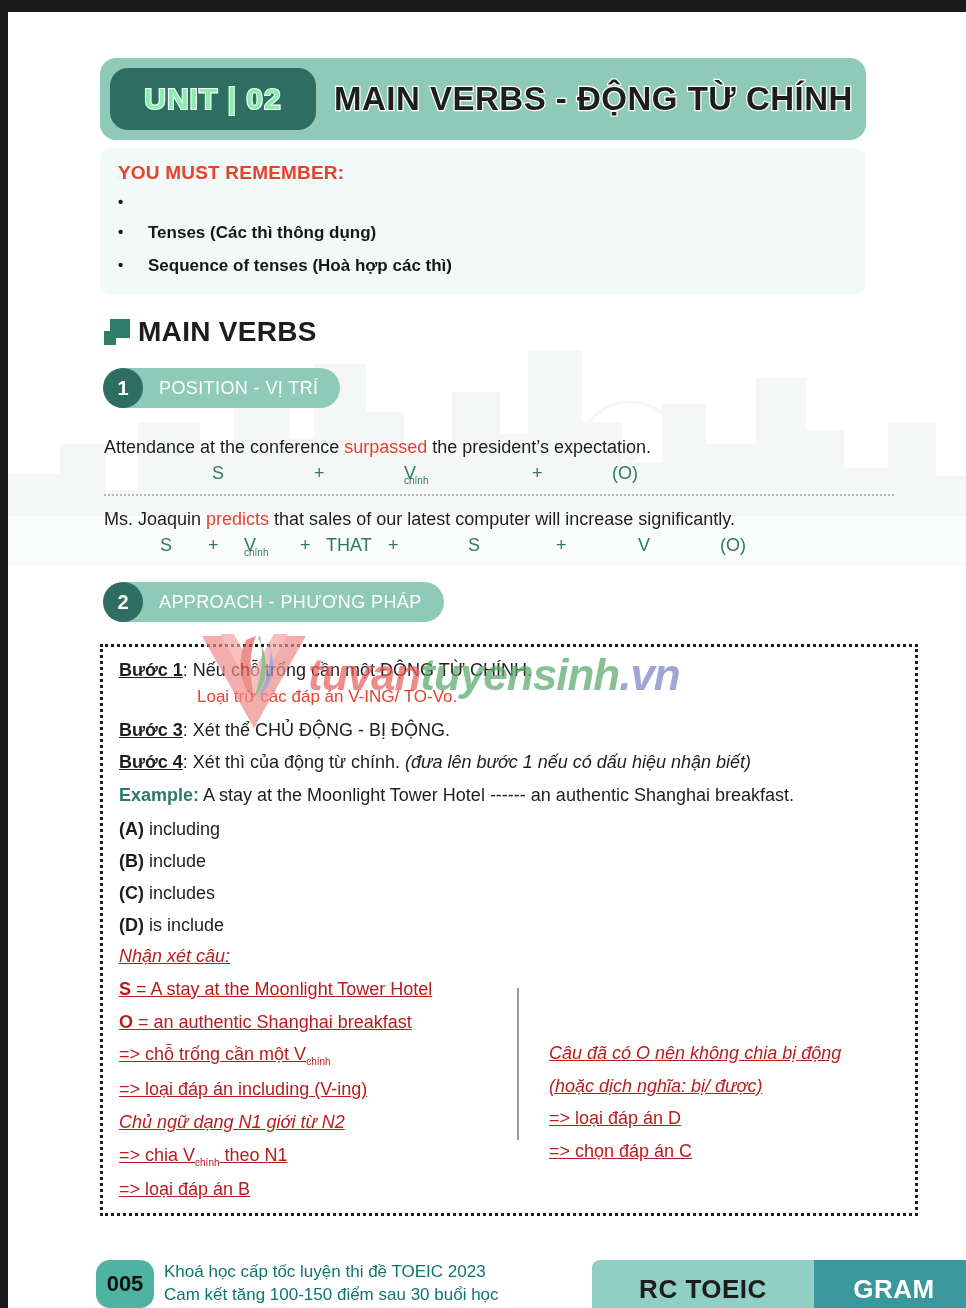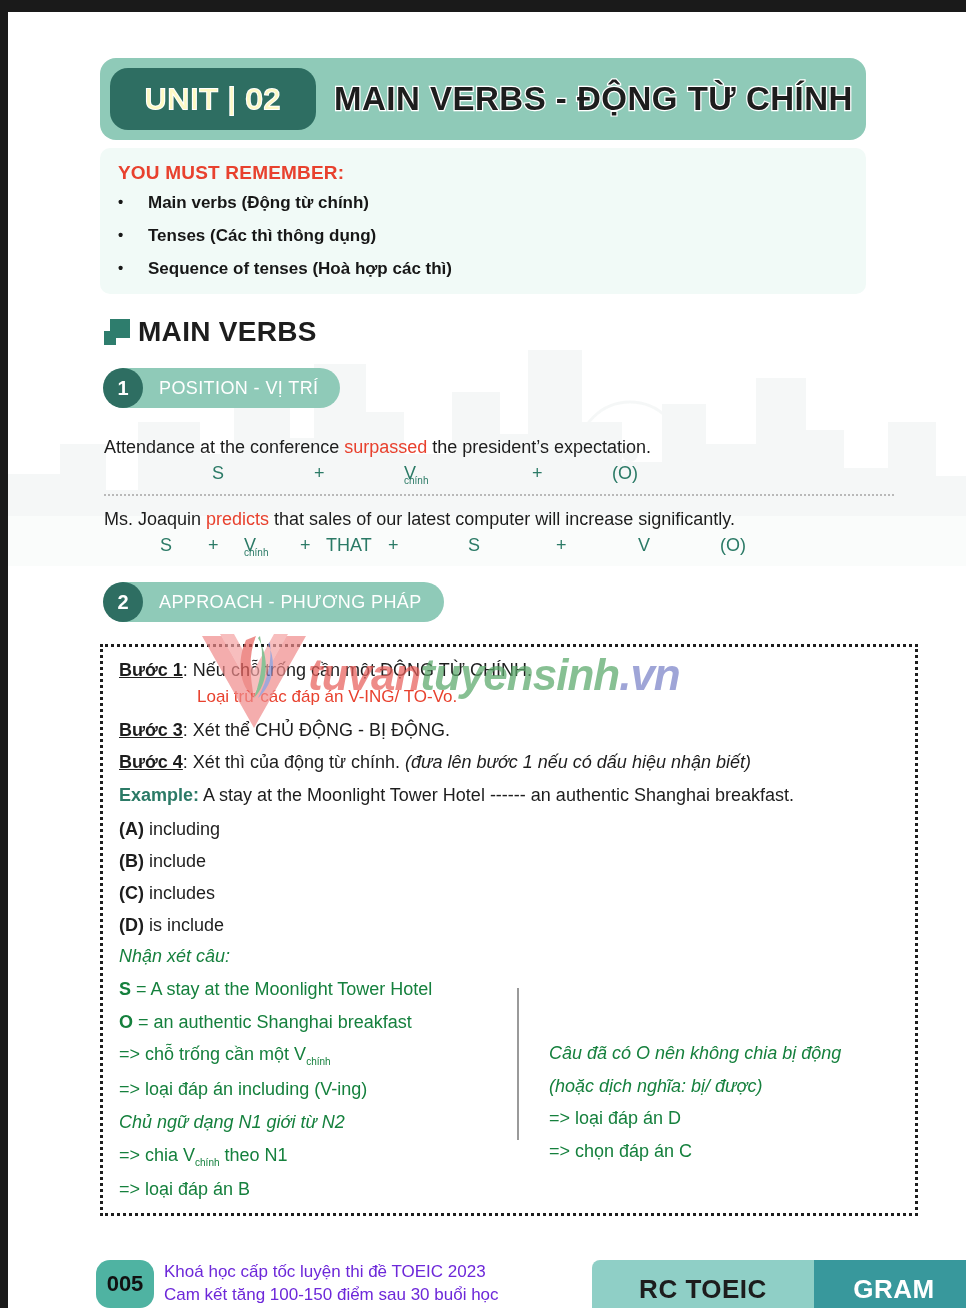--- a/index.html
+++ b/index.html
@@ -33,22 +33,22 @@
   }
   .unit-pill{
     margin-left:10px;
     background:#2e6e62;
     border-radius:18px;
     height:62px; min-width:178px;
     display:flex;align-items:center;justify-content:center;
     padding:0 14px;
   }
   .unit-pill-text{
-    font-size:30px;font-weight:normal;letter-spacing:1px;
-    color:#fef9c3;
+    font-size:30px;font-weight:bold;letter-spacing:1px;
+    color:#86efac;
     -webkit-text-stroke:2.2px #ffffff;
     paint-order:stroke fill;
     white-space:nowrap;
   }
   .unit-title{
     margin-left:18px;
     font-size:33px;font-weight:bold;letter-spacing:.5px;
     color:#1d1d1d;
     -webkit-text-stroke:2.4px #ffffff;
     paint-order:stroke fill;
@@ -138,21 +138,21 @@
   .step i{font-style:italic;}
   .substep{font-size:17px;color:#e8412e;margin:-6px 0 14px 78px;}
   .exline{font-size:18px;color:#1d1d1d;margin-bottom:13px;white-space:nowrap;}
   .exline .eg{color:#2b7a66;font-weight:bold;}
   .opt{font-size:18px;color:#1d1d1d;margin-bottom:11px;}
   .opt b{font-weight:bold;}
 
   .analysis{position:relative;margin-top:4px;}
   .acol-l{position:absolute;left:0;top:0;width:420px;}
   .acol-r{position:absolute;left:430px;top:64px;width:360px;}
-  .aline{font-size:18px;color:#15803d;margin-bottom:13px;line-height:1.1;white-space:nowrap;}
+  .aline{font-size:18px;color:#b91c1c;margin-bottom:13px;line-height:1.1;white-space:nowrap;text-decoration:underline;}
   .aline.it{font-style:italic;}
   .aline b{font-weight:bold;}
   .aline sub{font-size:10px;}
   .vrule{
     position:absolute;left:398px;top:8px;width:0;height:152px;
     border-left:2px solid #9a9a9a;
   }
 
   
   .wm{position:absolute;left:182px;top:616px;pointer-events:none;}
@@ -166,21 +166,21 @@
   .wm-text .b{color:#7b83c9;}
 
   
   .f-badge{
     position:absolute;left:88px;top:1248px;
     width:58px;height:48px;border-radius:14px;
     background:#4fb3a2;
     display:flex;align-items:center;justify-content:center;
     color:#111111;font-size:22px;font-weight:bold;
   }
-  .f-text{position:absolute;left:156px;top:1249px;color:#6d28d9;font-size:17px;line-height:1.35;}
+  .f-text{position:absolute;left:156px;top:1249px;color:#0f766e;font-size:17px;line-height:1.35;}
   .f-rc{
     position:absolute;left:584px;top:1248px;
     width:222px;height:58px;
     background:#8fcfc6;
     border-radius:8px 0 0 8px;
     display:flex;align-items:center;justify-content:center;
     font-size:26px;font-weight:bold;color:#1d1d1d;letter-spacing:.5px;
   }
   .f-gram{
     position:absolute;left:806px;top:1248px;
@@ -232,21 +232,20 @@
       <span class="unit-pill-text">UNIT | 02</span>
     </div>
     <span class="unit-title">MAIN VERBS - ĐỘNG TỪ CHÍNH</span>
   </div>
 
   <div class="remember">
     <div class="remember-title">YOU MUST REMEMBER:</div>
     <ul>
       <li>
         <span class="dot">•</span>
-        <span class="txt">Main verbs (Động từ chính)</span>
       </li>
       <li>
         <span class="dot">•</span>
         <span class="txt">Tenses (Các thì thông dụng)</span>
       </li>
       <li>
         <span class="dot">•</span>
         <span class="txt">Sequence of tenses (Hoà hợp các thì)</span>
       </li>
     </ul>

